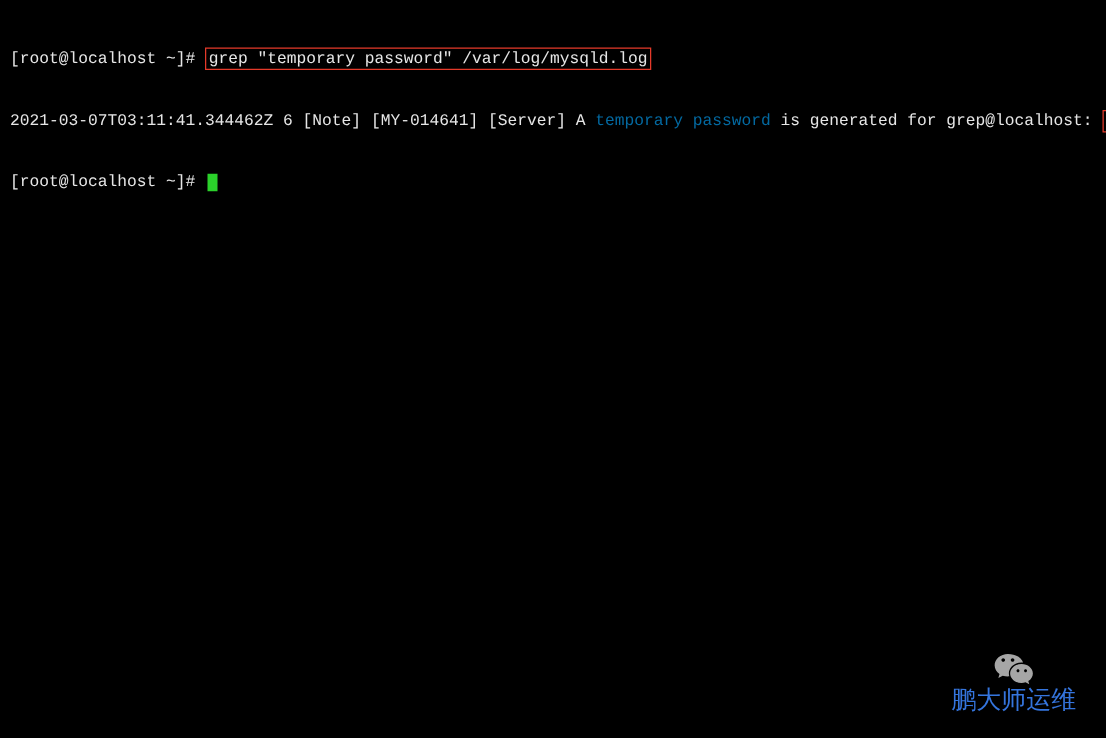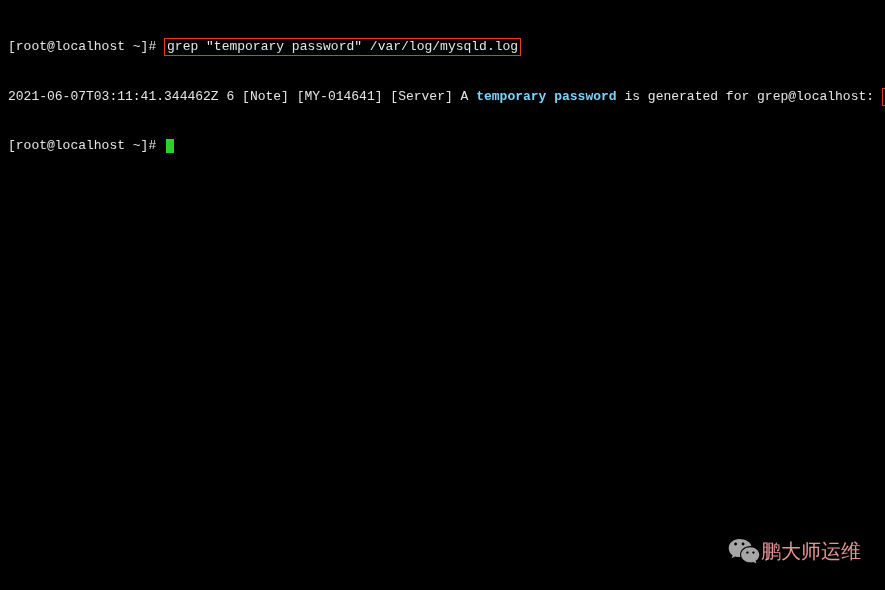--- a/index.html
+++ b/index.html
@@ -16,55 +16,56 @@
     padding: 6px 8px;
     white-space: pre;
   }
   .line { display: block; }
   .red-box {
     border: 1px solid #e53a2a;
     padding: 0 2px;
     display: inline-block;
   }
   .match {
-    color: #7dd3fc;
-    font-weight: bold;
+    color: #0369a1;
+    font-weight: normal;
   }
   .cursor {
     display: inline-block;
     width: 8px;
     height: 14px;
     background: #2bd12b;
     vertical-align: text-bottom;
     margin-left: 2px;
   }
   .watermark {
     position: absolute;
     right: 24px;
     bottom: 22px;
     display: flex;
     align-items: center;
-    color: #fca5a5;
+    color: #3b82f6;
     font-family: "PingFang SC","Microsoft YaHei",sans-serif;
     font-size: 20px;
     opacity: 0.9;
+    flex-direction: column;
   }
   .wechat-icon {
     width: 34px;
     height: 34px;
     display: inline-block;
   }
   .wechat-icon svg { width: 100%; height: 100%; display: block; }
 </style>
 </head>
 <body>
 
 <div class="terminal">
   <span class="line"><span>[root@localhost ~]# </span><span class="red-box"><span>grep "temporary password" /var/log/mysqld.log</span></span></span>
-  <span class="line"><span>2021-06-07T03:11:41.344462Z</span> <span>6</span> <span>[Note]</span> <span>[MY-014641]</span> <span>[Server]</span> <span>A </span><span class="match">temporary password</span><span> is generated for grep@localhost: </span><span class="red-box"><span>el%jgUsGZ9-o</span></span></span>
+  <span class="line"><span>2021-03-07T03:11:41.344462Z</span> <span>6</span> <span>[Note]</span> <span>[MY-014641]</span> <span>[Server]</span> <span>A </span><span class="match">temporary password</span><span> is generated for grep@localhost: </span><span class="red-box"><span>el%jgUsGZ9-o</span></span></span>
   <span class="line"><span>[root@localhost ~]# </span><span class="cursor"></span></span>
 </div>
 
 <div class="watermark">
   <span class="wechat-icon">
     <svg viewBox="0 0 40 40">
       <path fill="#b9b9b9" d="M14.5 6C7.6 6 2 10.8 2 16.7c0 3.3 1.8 6.3 4.6 8.3l-1.1 3.6 4.1-2.1c1.5.4 3.1.7 4.9.7.4 0 .9 0 1.3-.1-.3-.9-.4-1.8-.4-2.8 0-5.6 5.3-10.2 11.9-10.2.5 0 1 0 1.5.1C27.4 9.2 21.5 6 14.5 6zm-4.4 7.4c-.9 0-1.7-.8-1.7-1.7s.8-1.7 1.7-1.7 1.7.8 1.7 1.7-.8 1.7-1.7 1.7zm8.8 0c-.9 0-1.7-.8-1.7-1.7s.8-1.7 1.7-1.7 1.7.8 1.7 1.7-.8 1.7-1.7 1.7z"></path>
       <path fill="#b9b9b9" d="M38 24.4c0-4.9-4.8-8.9-10.7-8.9s-10.7 4-10.7 8.9 4.8 8.9 10.7 8.9c1.3 0 2.6-.2 3.8-.5l3.5 1.8-.9-3c2.6-1.7 4.3-4.2 4.3-7.2zm-14-1.1c-.8 0-1.4-.6-1.4-1.4s.6-1.4 1.4-1.4 1.4.6 1.4 1.4-.6 1.4-1.4 1.4zm7.1 0c-.8 0-1.4-.6-1.4-1.4s.6-1.4 1.4-1.4 1.4.6 1.4 1.4-.6 1.4-1.4 1.4z"></path>
     </svg>
   </span>

